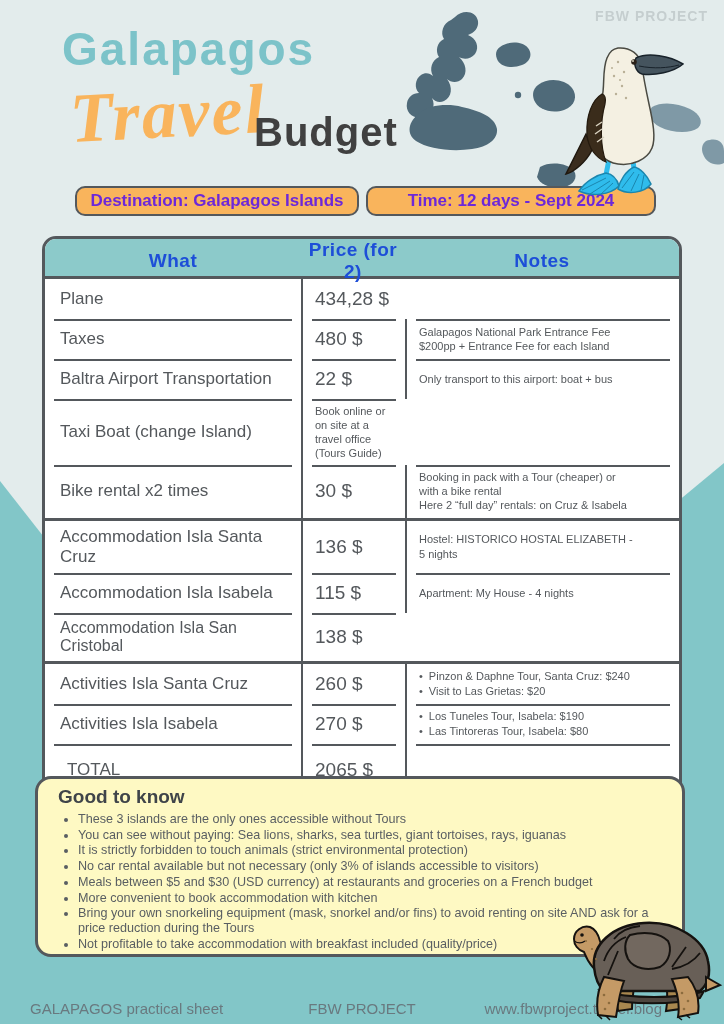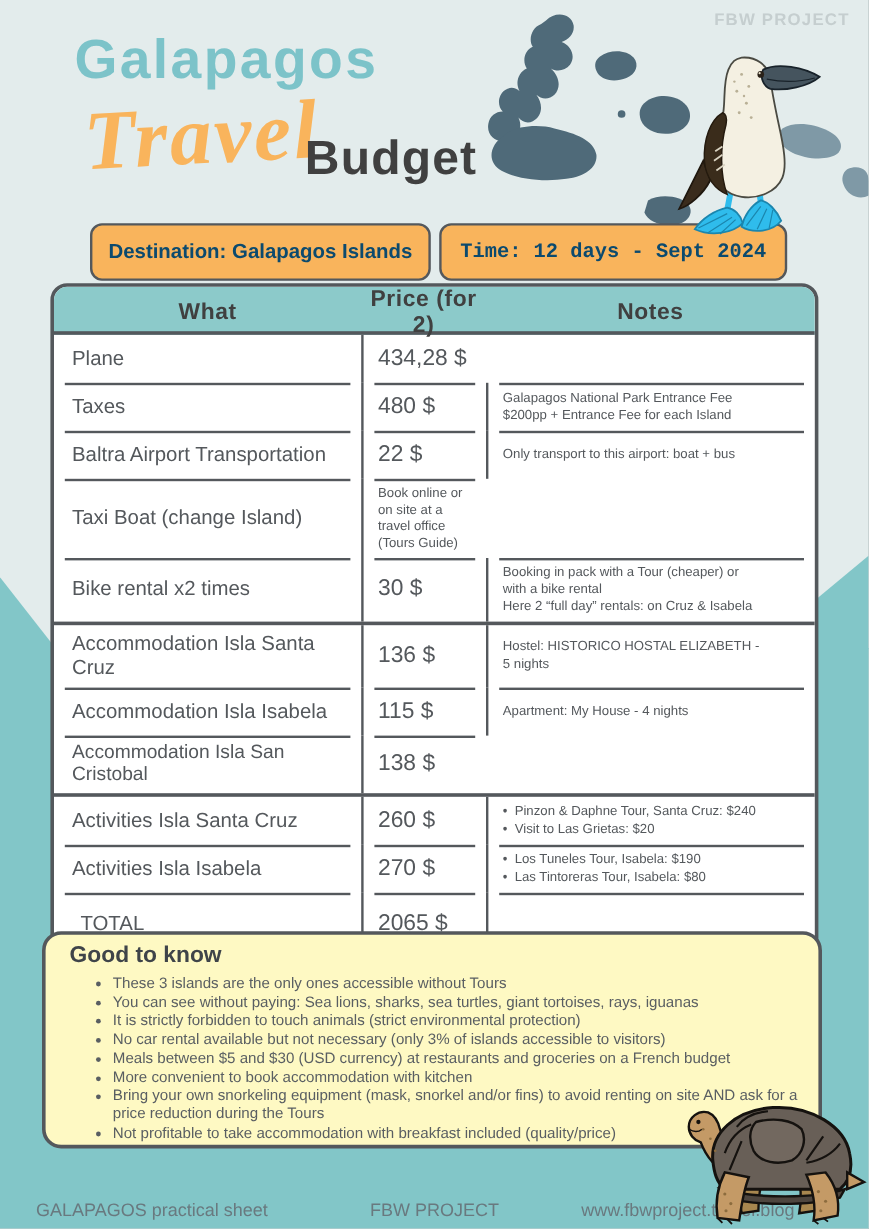--- a/index.html
+++ b/index.html
@@ -18,55 +18,55 @@
   .bg-teal-left { position:absolute; left:0; top:481px; width:47px; height:60px; background:#82c6c8;
                   clip-path: polygon(0 0, 100% 100%, 0 100%); }
   .bg-teal-right{ position:absolute; left:630px; top:463px; width:94px; height:78px; background:#82c6c8;
                   clip-path: polygon(100% 0, 100% 100%, 0 100%); }
   
   .brand { position:absolute; top:8px; right:16px; font-size:14px; letter-spacing:1px; color:#c5cecf; font-weight:bold; }
   .title-1 { position:absolute; left:62px; top:22px; font-size:46px; font-weight:bold; letter-spacing:2px; color:#7cc3c9; }
   .title-script { position:absolute; left:70px; top:74px; font-size:70px; font-style:italic; font-weight:bold;
                   font-family:"Liberation Serif", serif; color:#f9b45c; transform:rotate(-3deg); letter-spacing:2px; }
   .title-2 { position:absolute; left:254px; top:110px; font-size:40px; font-weight:bold; letter-spacing:1px; color:#404040; }
-  .badge { position:absolute; top:186px; height:48px; background:#f9b45c; border:2px solid #54585c; border-radius:10px;
-           display:flex; align-items:center; justify-content:center; font-size:17px; font-weight:bold; color:#0c4a6e; }
+  .badge { position:absolute; top:186px; height:30px; background:#f9b45c; border:2px solid #54585c; border-radius:10px;
+           display:flex; align-items:center; justify-content:center; font-size:17px; font-weight:bold; color:#6d28d9; }
   .badge-dest { left:75px; width:284px; }
-  .badge-time { left:366px; width:290px;font-family:Liberation Mono, monospace; }
+  .badge-time { left:366px; width:290px; }
   
   .map-svg { position:absolute; left:400px; top:5px; width:324px; height:280px; }
   .bird-svg { position:absolute; left:552px; top:42px; width:140px; height:165px; z-index:5; }
   .tortoise-svg { position:absolute; left:560px; top:905px; width:164px; height:119px; z-index:6; }
   
   .budget-table { position:absolute; left:42px; top:236px; width:640px; background:#fff;
                   border:3px solid #54585c; border-radius:14px; overflow:hidden; z-index:3; }
   .thead { display:grid; grid-template-columns:256px 104px 1fr; height:40px; background:#8ccaca;
            border-bottom:3px solid #54585c; align-items:center; text-align:center;
-           color:#404040; font-size:19px; font-weight:bold; letter-spacing:0.5px; }
+           color:#1d4ed8; font-size:19px; font-weight:bold; letter-spacing:0.5px; }
   .tsection + .tsection { border-top:3px solid #54585c; }
   .trow { display:grid; grid-template-columns:256px 104px 1fr; min-height:40px; }
   .trow > div { position:relative; }
   .trow.sep > div::before { content:""; position:absolute; top:0; left:9px; right:9px; height:2px; background:#54585c; }
   .c-price, .c-notes { border-left:2px solid #54585c; }
   .c-what { display:flex; align-items:center; padding:6px 6px 6px 15px; font-size:17px; }
   .c-price { display:flex; align-items:center; padding:6px 4px 6px 12px; font-size:19px; }
   .c-notes { display:flex; flex-direction:column; justify-content:center; padding:5px 8px 5px 12px;
              font-size:11px; line-height:1.28; }
   .c-notes span { display:block; }
   .c-notes .bullet { padding-left:12px; }
   .c-notes .bullet::before { content:"•"; margin-left:-12px; margin-right:6px; }
   .row-bike { min-height:46px; }
   .row-total { min-height:52px; }
   .row-total .c-what { padding-left:22px; }
   
   .gtk { position:absolute; left:35px; top:776px; width:650px; height:181px; background:#fef9c3;
          border:3px solid #54585c; border-radius:16px; padding:7px 14px 6px 16px; z-index:4; overflow:hidden; }
   .gtk-title { font-size:19px; font-weight:bold; color:#3f4449; margin:0 0 4px 4px; }
   .gtk ul { margin:0; padding-left:24px; font-size:12.6px; line-height:1.17; color:#595e62; }
-  .gtk li { margin:0 0 1px 16px; }
+  .gtk li { margin:0 0 1px 0; }
   
   .footer { position:absolute; left:0; top:1000px; width:724px; font-size:15px; color:#69797f; z-index:2; }
   .footer .f-left { position:absolute; left:30px; }
   .footer .f-center { position:absolute; left:0; width:724px; text-align:center; }
   .footer .f-right { position:absolute; right:62px; }
 </style>
 </head>
 <body>
 
 <div class="page">

